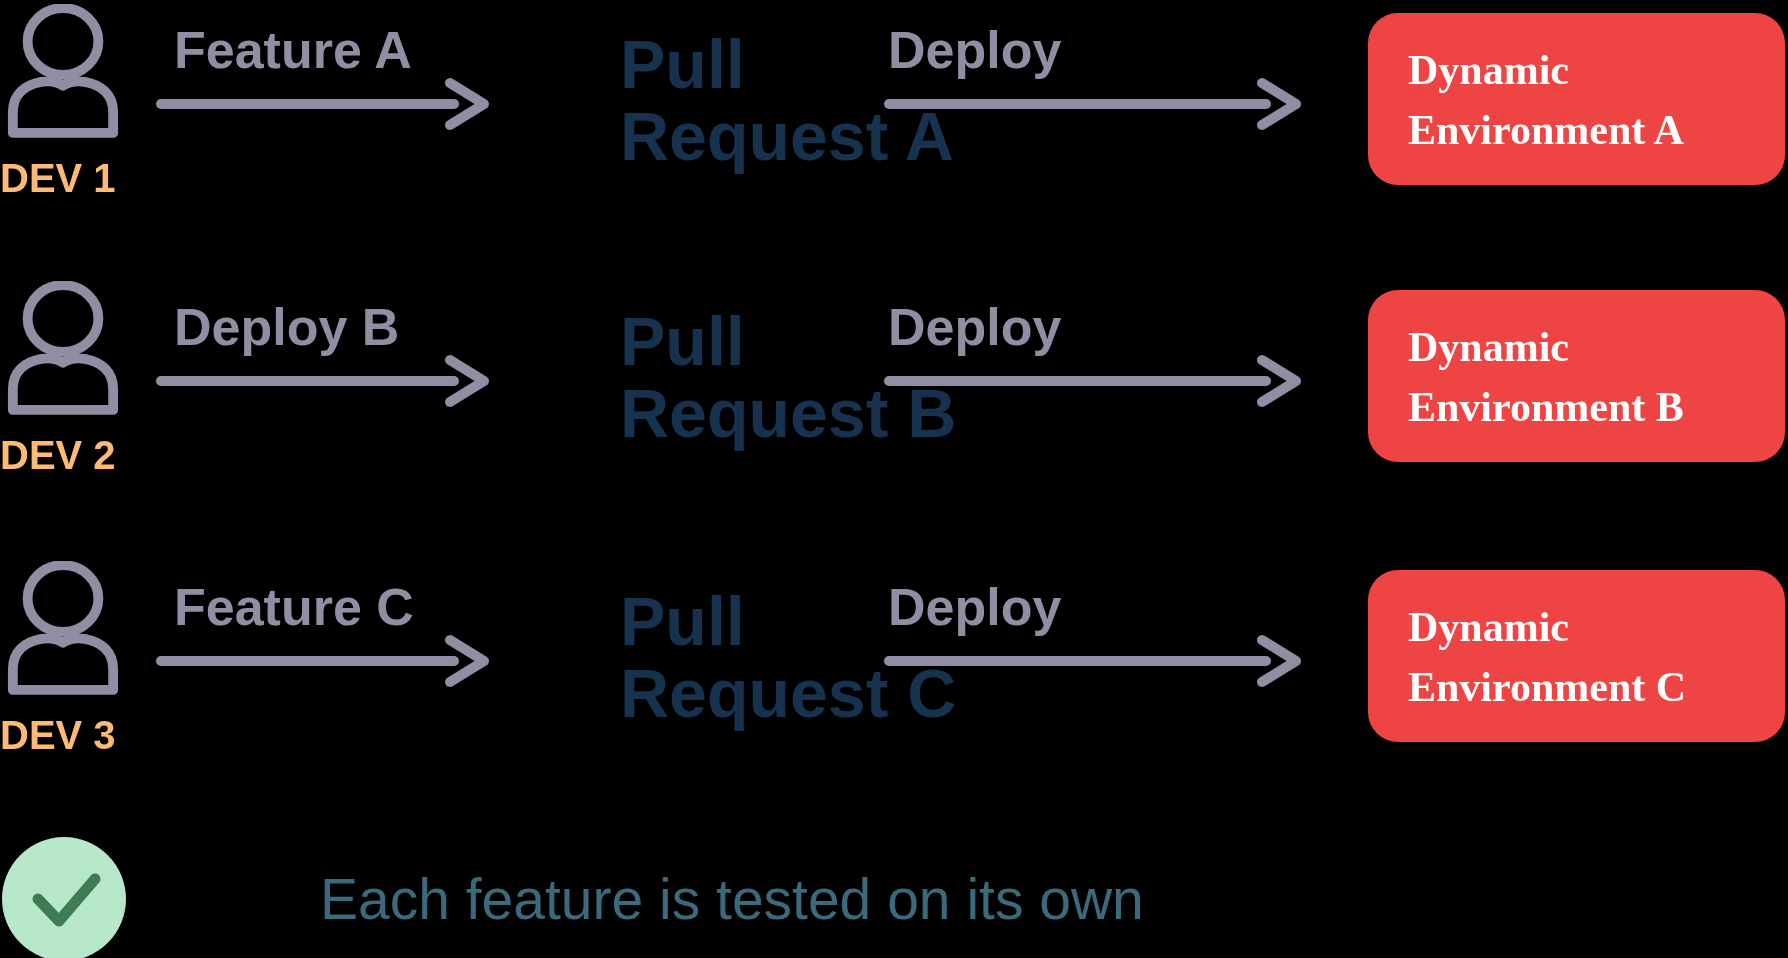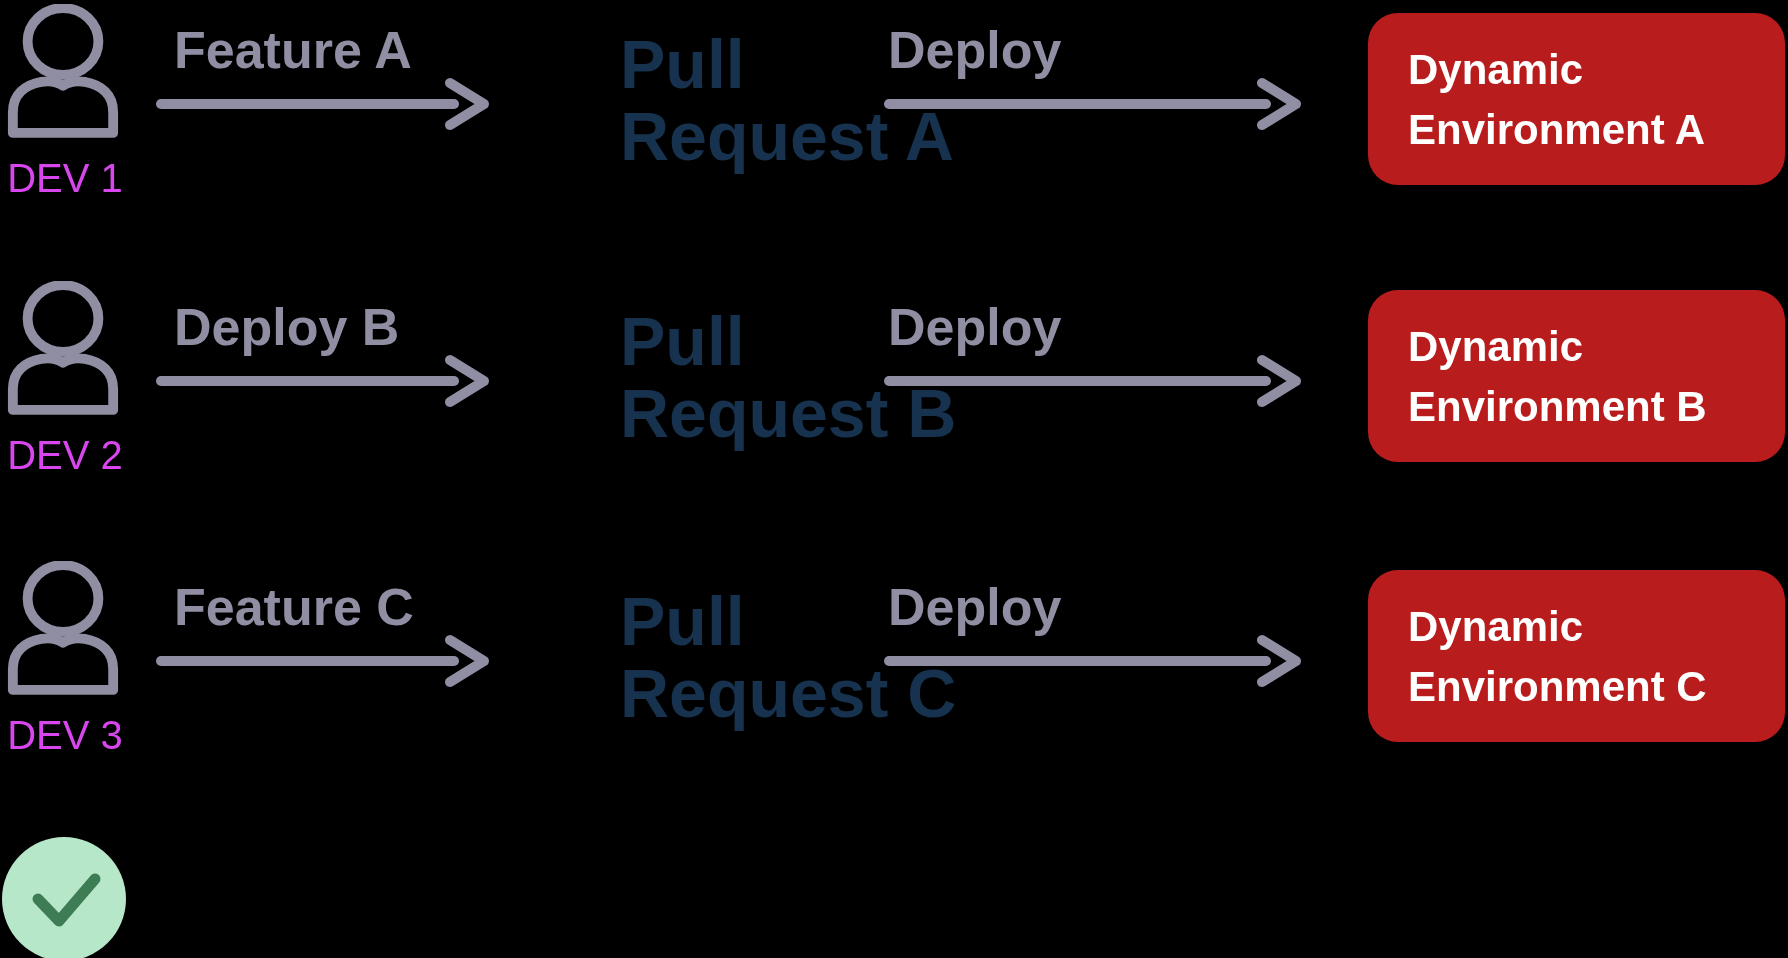--- a/index.html
+++ b/index.html
@@ -32,24 +32,24 @@
     left: 4px;
     top: 4px;
     width: 118px;
     height: 134px;
   }
   .dev-label {
     position: absolute;
     left: 0;
     top: 154px;
     width: 130px;
-    text-align: center;
+    text-align: left;
     font-size: 40px;
-    font-weight: normal;
-    color: #d946ef;
+    font-weight: bold;
+    color: #fdba74;
     line-height: 48px;
     white-space: nowrap;
   }
   .feature-label {
     position: absolute;
     left: 174px;
     top: 26px;
     font-size: 52px;
     font-weight: bold;
     color: #8F8EA3;
@@ -89,24 +89,25 @@
     top: 76px;
     width: 424px;
     height: 56px;
   }
   .env-box {
     position: absolute;
     left: 1368px;
     top: 13px;
     width: 417px;
     height: 172px;
-    background: #b91c1c;
+    background: #ef4444;
     border-radius: 30px;
     box-sizing: border-box;
     padding: 27px 20px 0 40px;
+    font-family: Liberation Serif, serif;
   }
   .env-text {
     font-size: 42px;
     font-weight: bold;
     color: #FFFFFF;
     line-height: 60px;
     white-space: pre-line;
   }
 
   .footer-check {
@@ -211,14 +212,15 @@
     <div class="env-box">
       <div class="env-text">Dynamic
 Environment C</div>
     </div>
   </div>
 
   <svg class="footer-check" viewBox="0 0 124 124" fill="none">
     <circle cx="62" cy="62" r="62" fill="#B7E7C9"></circle>
     <polyline points="36,62 57,84 93,42" stroke="#3E7C55" stroke-width="11" stroke-linecap="round" stroke-linejoin="round"></polyline>
   </svg>
+  <div class="verdict-message">Each feature is tested on its own</div>
 
 </div>
 
 </body></html>

